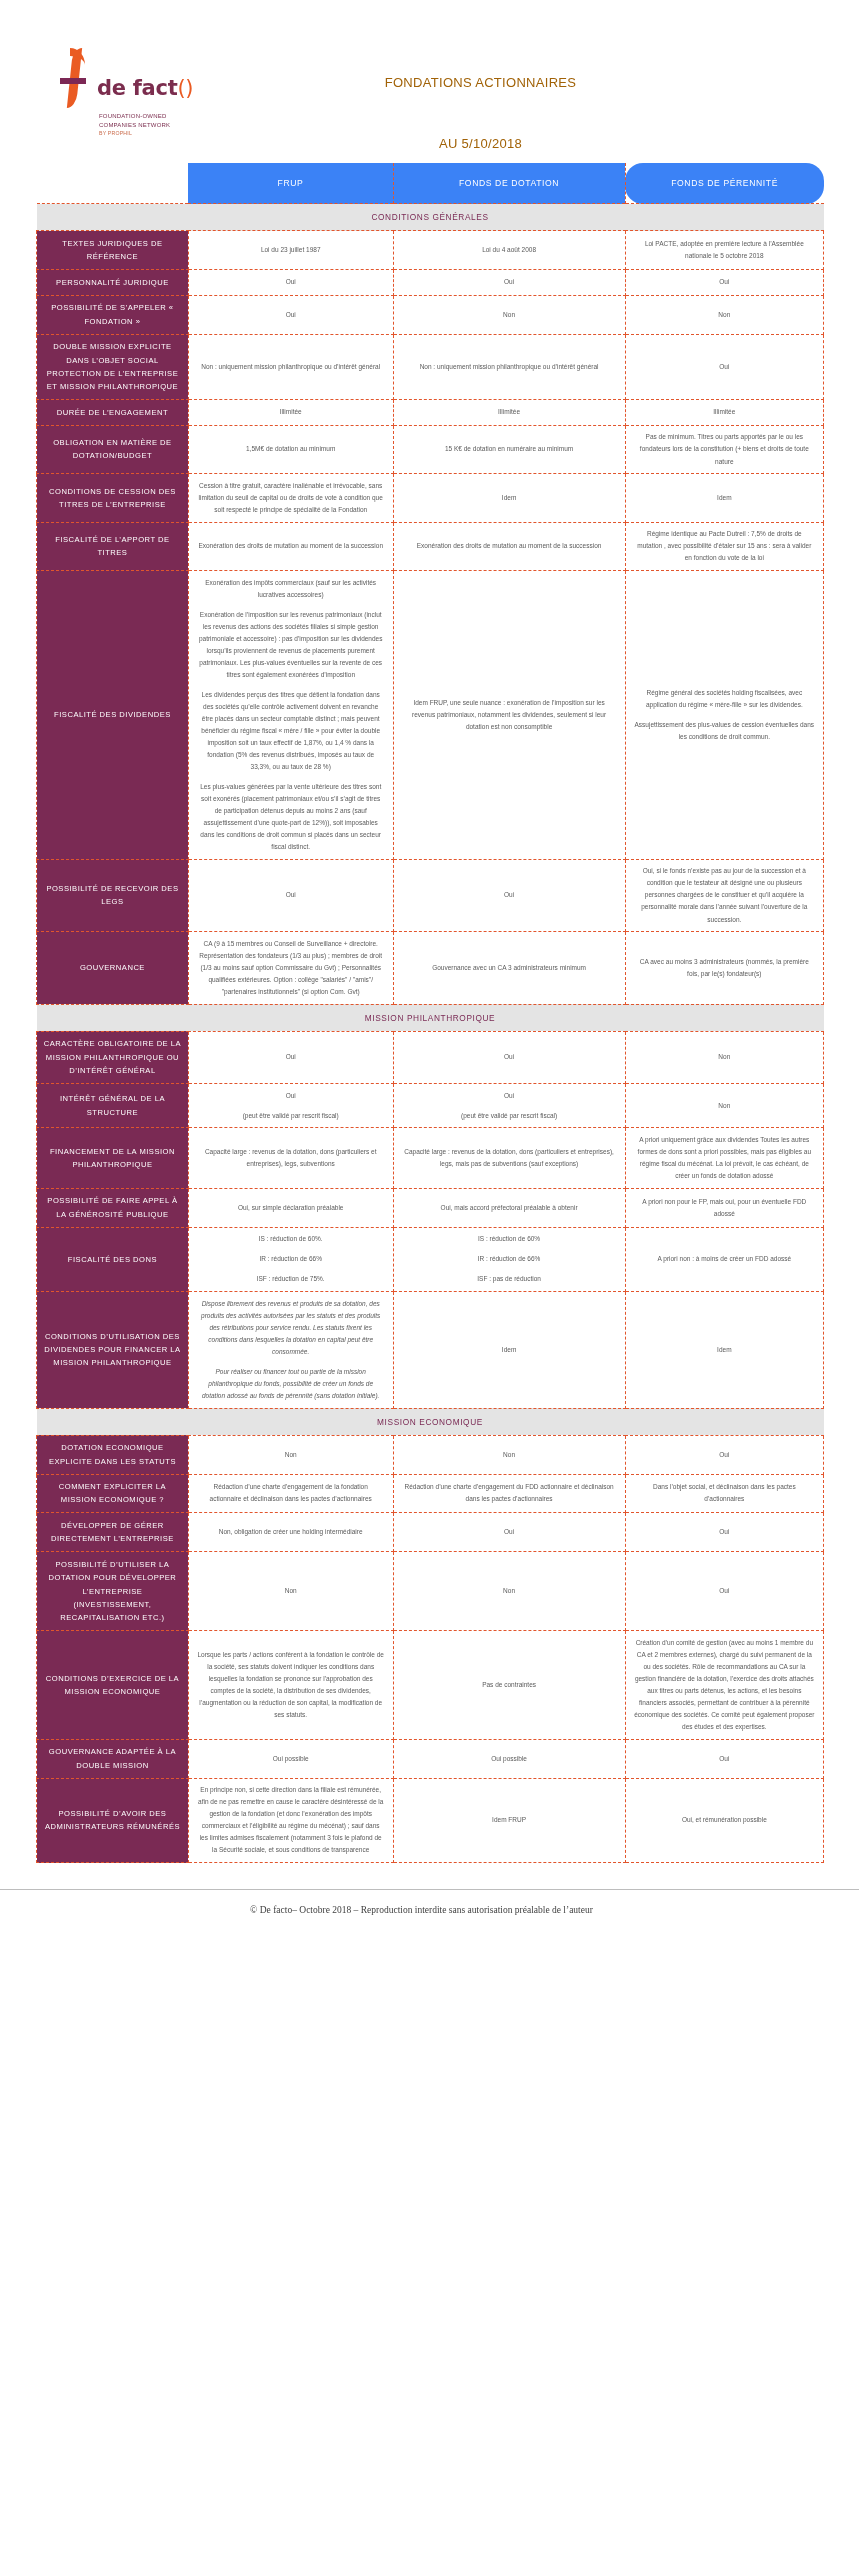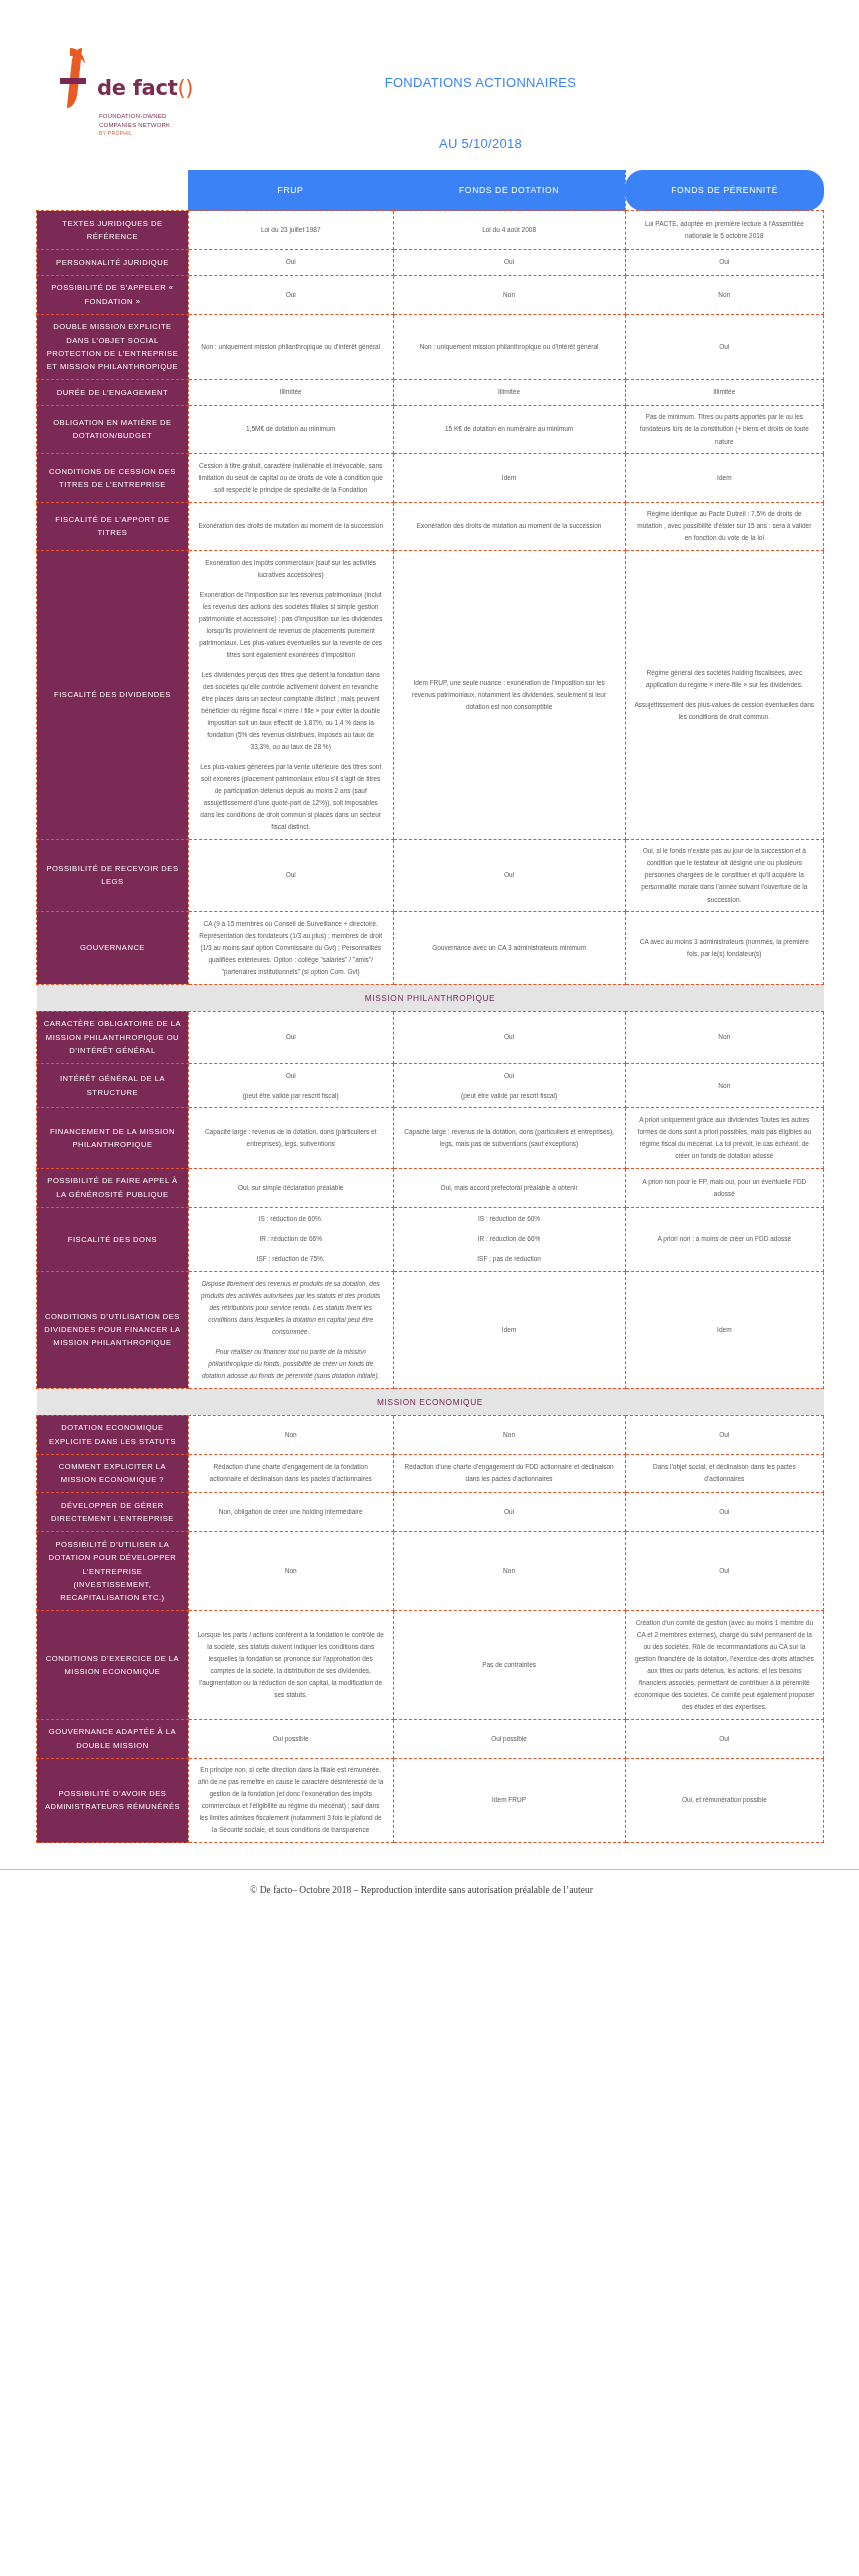--- a/index.html
+++ b/index.html
@@ -9,21 +9,21 @@
     background: #ffffff;
     font-family: "Liberation Sans", sans-serif;
     color: #595959;
   }
 
   .page { width:860px; min-height:2576px; position:relative; padding: 0; }
 
   
   .header {
     display:flex; align-items:center;
-    padding: 32px 34px 16px 55px;
+    padding: 32px 34px 9px 55px;
   }
   .logo { width: 149px; flex:0 0 149px; position:relative; }
   .logo-row { display:flex; align-items:flex-end; }
   .logo-mark { width: 41px; height: 60px; position:relative; flex:0 0 41px; }
   .logo-f-stem {
     position:absolute; left:15px; top:0; width:8.6px; height:60px;
     background:#EA5B23;
     border-top-left-radius: 12.6px 17px;
     border-bottom-right-radius: 12.6px 19.5px;
     transform: skewX(-6deg);
@@ -44,21 +44,21 @@
   }
   .logo-o { color:#EA5B23; font-weight:normal; }
   .logo-sub {
     margin-top:3.4px; margin-left:44px;
     font-size:6px; color:#7B2D4E; letter-spacing:0.2px; line-height:1.5;
   }
   .logo-sub .l2 { color:#C96A4A; font-size:5.2px; letter-spacing:0.2px; }
 
   .title-block { flex:1; text-align:center; padding-right:69px; }
   .title-block div {
-    color:#3b82f6;
+    color:#a16207;
     font-family:"Liberation Sans", sans-serif;
     font-size:13px;
     letter-spacing:0.3px;
     line-height:1.62;
     white-space:nowrap;
     margin-top:40px;
   }
 
   
   .table-wrap { padding: 0 36px; }
@@ -176,20 +176,23 @@
           <col class="c2">
           <col class="c3">
       </colgroup>
       <tbody id="tbody">
           <tr>
             <td class="hdr-blank"></td>
             <td class="hdr-cell">FRUP</td>
             <td class="hdr-cell">FONDS DE DOTATION</td>
             <td class="hdr-cell last">FONDS DE PÉRENNITÉ</td>
           </tr>
+          <tr class="section-row">
+            <td colspan="4">CONDITIONS GÉNÉRALES</td>
+          </tr>
           <tr>
             <td class="rowlabel outer-left">TEXTES JURIDIQUES DE RÉFÉRENCE</td>
             <td class="cell">
               <p>Loi du 23 juillet 1987</p>
             </td>
             <td class="cell">
               <p>Loi du 4 août 2008</p>
             </td>
             <td class="cell last">
               <p>Loi PACTE, adoptée en première lecture à l’Assemblée nationale le 5 octobre 2018</p>

